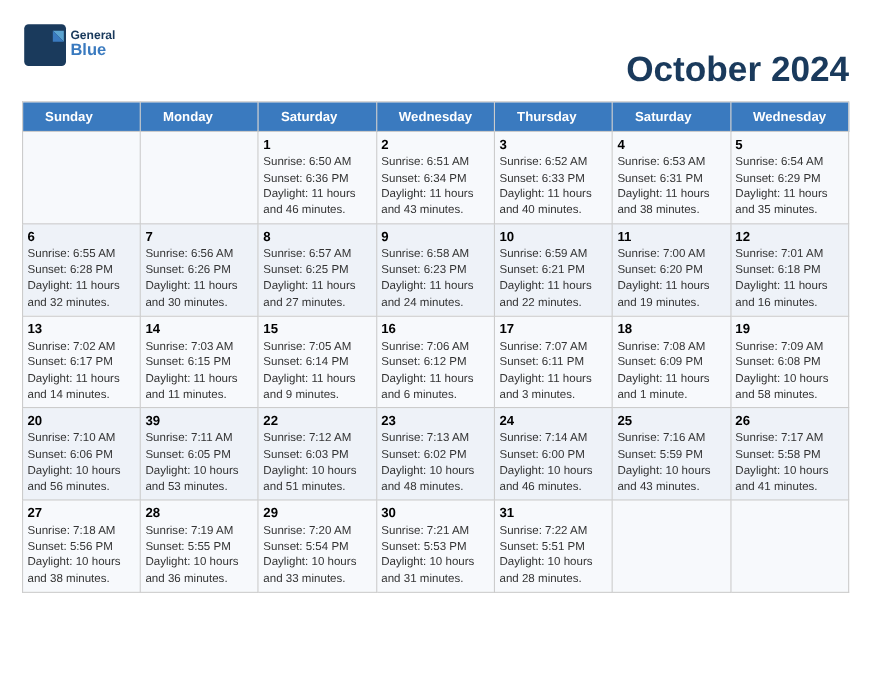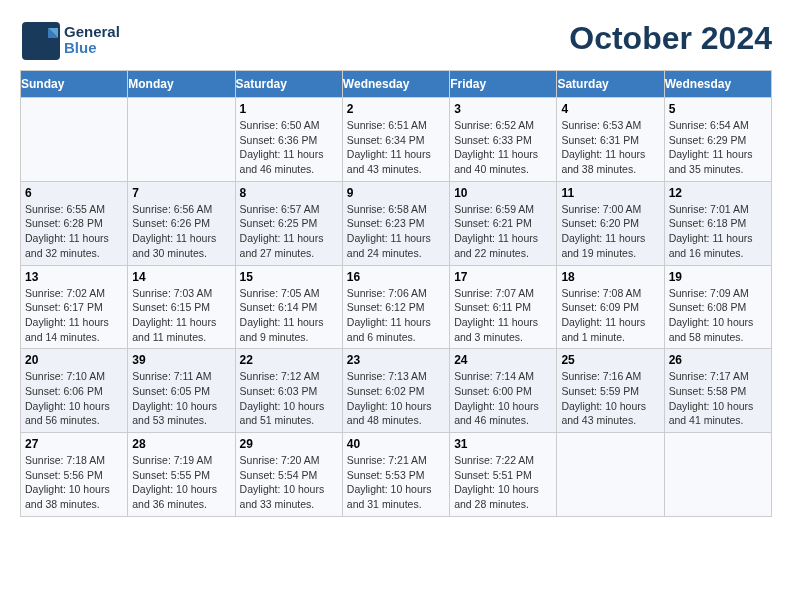--- a/index.html
+++ b/index.html
@@ -24,39 +24,40 @@
       color: #1a3a5c;
     }
     .logo-icon {
       width: 40px;
       height: 40px;
       margin-right: 4px;
       position: relative;
     }
     .title-block {
       text-align: right;
+      margin-top: 25px;
     }
     .month-title {
       font-size: 32px;
       font-weight: bold;
       color: #1a3a5c;
     }
     .location {
       font-size: 14px;
       color: #333;
     }
     .calendar {
       width: 100%;
       border-collapse: collapse;
       font-size: 11px;
     }
     .calendar th {
       background-color: #3a7abf;
       color: #fff;
-      padding: 6px 0;
+      padding: 6px 20px;
       text-align: left;
       font-size: 12px;
       font-weight: bold;
       border: 1px solid #ccc;
     }
     .calendar td {
       border: 1px solid #ccc;
       vertical-align: top;
       padding: 4px;
       width: calc(100%/7);
@@ -83,37 +84,37 @@
 <div class="header">
   <div class="logo">
     <div class="logo-icon">
       <svg width="42" height="42" viewBox="0 0 42 42">
         <rect x="2" y="2" width="38" height="38" rx="4" fill="#1a3a5c"></rect>
         <polygon points="28,8 38,18 38,8" fill="#5ba3d0"></polygon>
         <polygon points="28,8 38,18 28,18" fill="#3a7abf"></polygon>
       </svg>
     </div>
     <div>
-      <div style="font-size:15px; font-weight:bold; color:#1a3a5c; line-height:1.1;">General</div>
+      <div style="font-size:11px; font-weight:bold; color:#1a3a5c; line-height:1.1;">General</div>
       <div style="font-size:15px; font-weight:bold; color:#3a7abf; line-height:1.1;">Blue</div>
     </div>
   </div>
   <div class="title-block">
     <div class="month-title">October 2024</div>
   </div>
 </div>
 
 <table class="calendar">
   <thead>
     <tr>
     <th>Sunday</th>
         <th>Monday</th>
         <th>Saturday</th>
         <th>Wednesday</th>
-        <th>Friday</th>
+        <th>Thursday</th>
         <th>Saturday</th>
         <th>Wednesday</th>
       </tr>
   </thead>
   <tbody id="calendar-body">
   <tr>
         <td></td>
         <td></td>
         <td>
           <span class="day-num">1</span>
@@ -233,21 +234,21 @@
         </td>
         <td>
           <span class="day-num">28</span>
           <div class="day-info">Sunrise: 7:19 AM<br>Sunset: 5:55 PM<br>Daylight: 10 hours and 36 minutes.</div>
         </td>
         <td>
           <span class="day-num">29</span>
           <div class="day-info">Sunrise: 7:20 AM<br>Sunset: 5:54 PM<br>Daylight: 10 hours and 33 minutes.</div>
         </td>
         <td>
-          <span class="day-num">40</span>
+          <span class="day-num">30</span>
           <div class="day-info">Sunrise: 7:21 AM<br>Sunset: 5:53 PM<br>Daylight: 10 hours and 31 minutes.</div>
         </td>
         <td>
           <span class="day-num">31</span>
           <div class="day-info">Sunrise: 7:22 AM<br>Sunset: 5:51 PM<br>Daylight: 10 hours and 28 minutes.</div>
         </td>
         <td></td>
         <td></td>
       </tr>
     </tbody>

